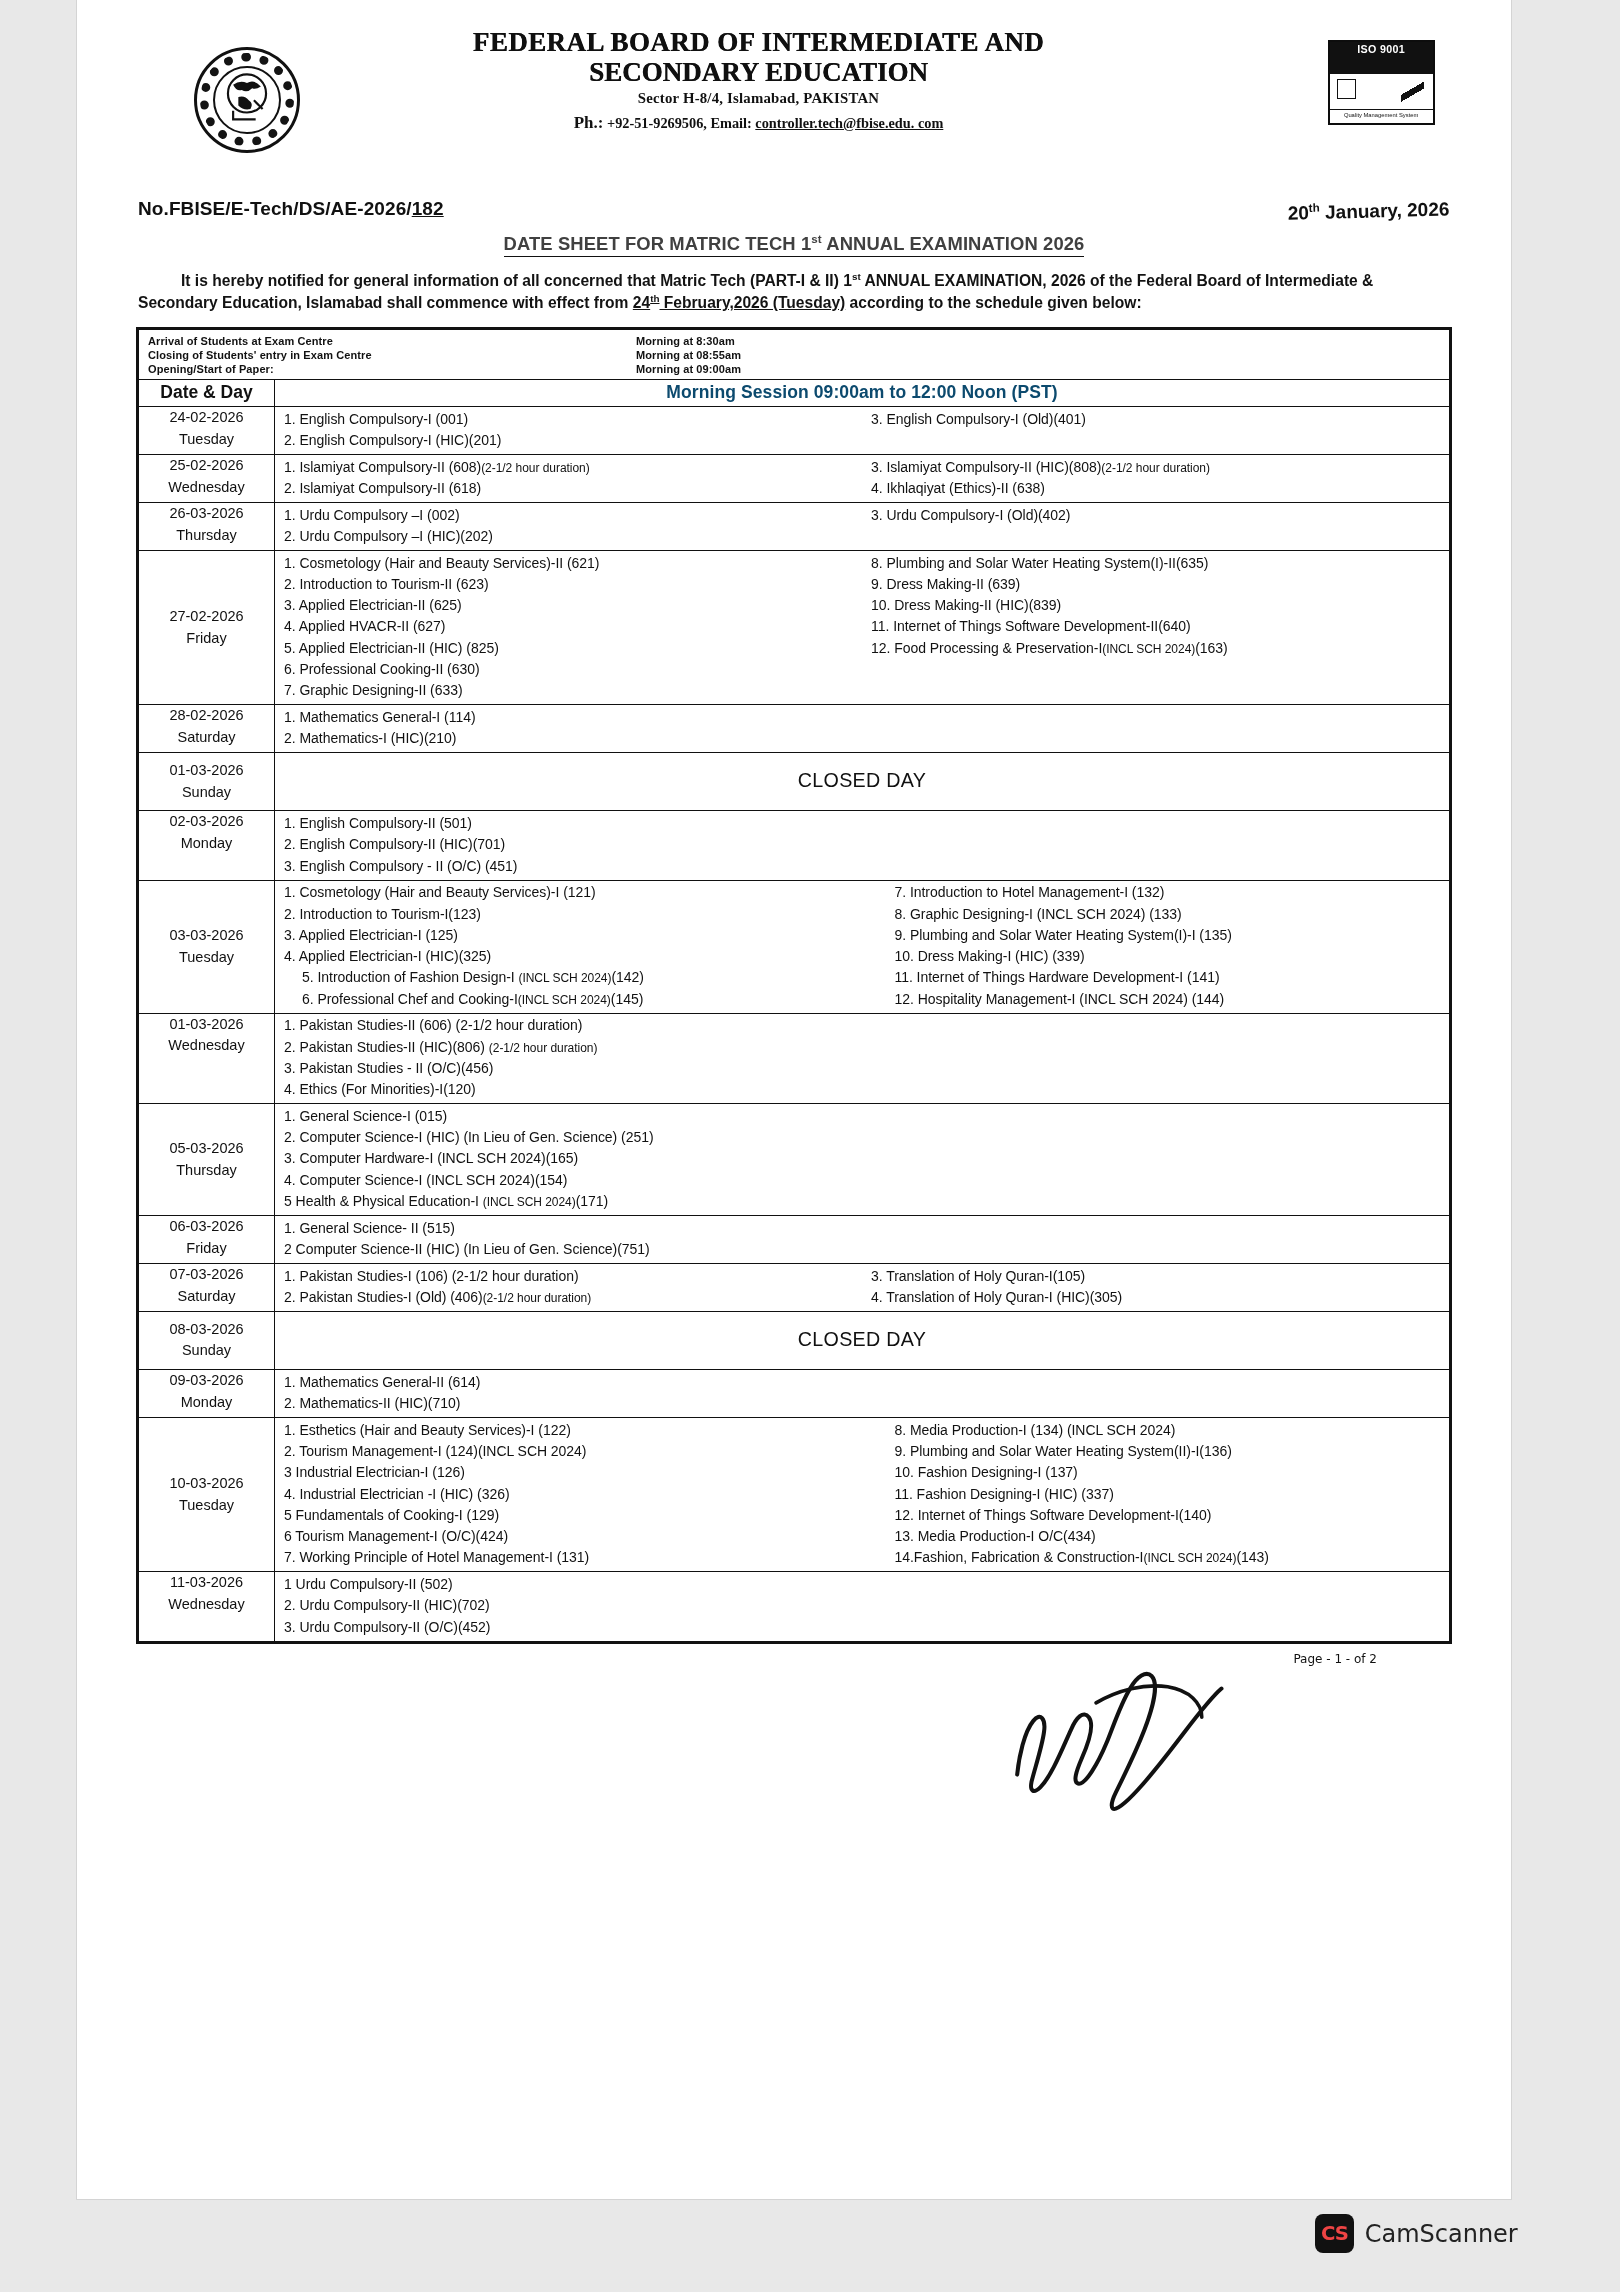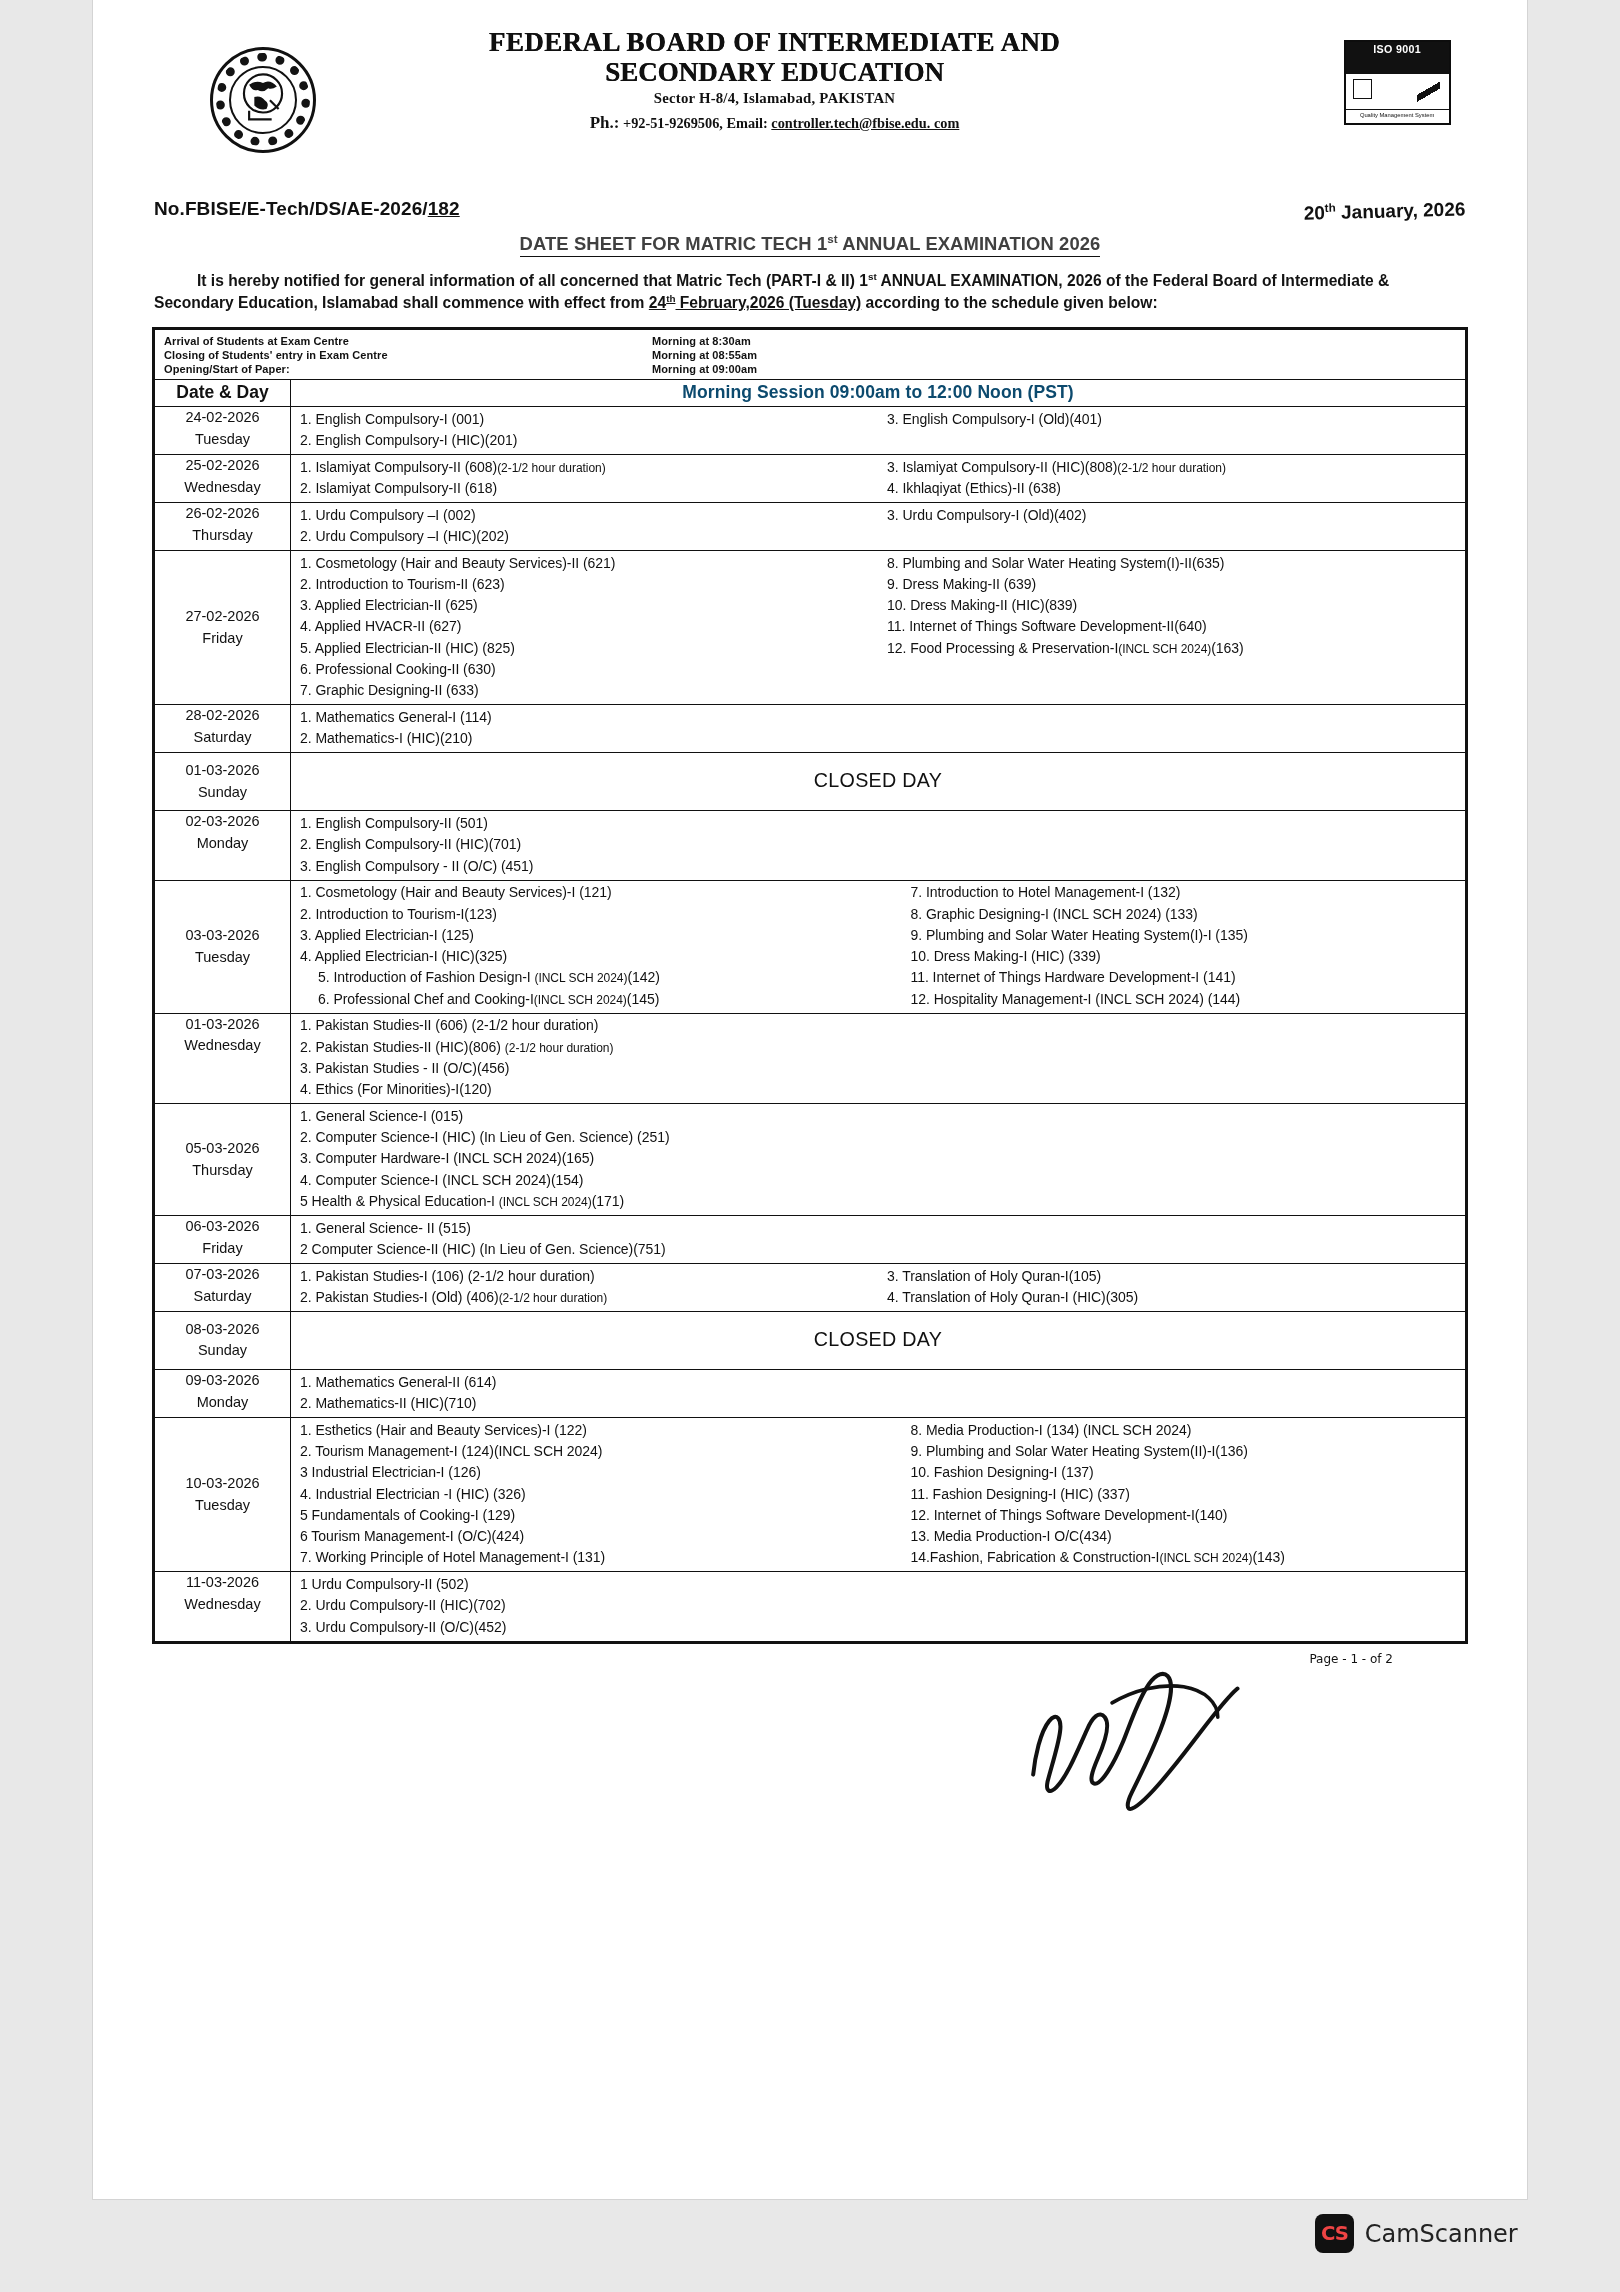--- a/index.html
+++ b/index.html
@@ -7,21 +7,21 @@
   body {
     width: 1620px;
     height: 2293px;
     background: #e8e8e8;
     font-family: "Liberation Sans", sans-serif;
     position: relative;
     overflow: hidden;
   }
   .scan-page {
     position: absolute;
-    left: 93px;
+    left: 77px;
     top: 0px;
     width: 1434px;
     height: 2199px;
     background: #ffffff;
     box-shadow: 0 0 0 0.9px #d2d2d2;
   }
   .page-inner {
     position: relative;
     width: 100%;
     height: 100%;
@@ -464,21 +464,21 @@
                   </div>
                   <div class="subj-col ">
                     <div class="subj">3.   Islamiyat Compulsory-II (HIC)(808)<span class="sm">(2-1/2 hour duration)</span></div>
                     <div class="subj">4.   Ikhlaqiyat (Ethics)-II (638)</div>
                   </div>
                 </div>
               </td>
             </tr>
             <tr>
               <td class="datecell">
-                <div>26-02-2026</div>
+                <div>26-03-2026</div>
                 <div>Thursday</div>
               </td>
               <td>
                 <div class="subj-grid">
                   <div class="subj-col ">
                     <div class="subj">1.  Urdu Compulsory –I (002)</div>
                     <div class="subj">2.  Urdu Compulsory –I (HIC)(202)</div>
                   </div>
                   <div class="subj-col ">
                     <div class="subj">3.   Urdu Compulsory-I (Old)(402)</div>

